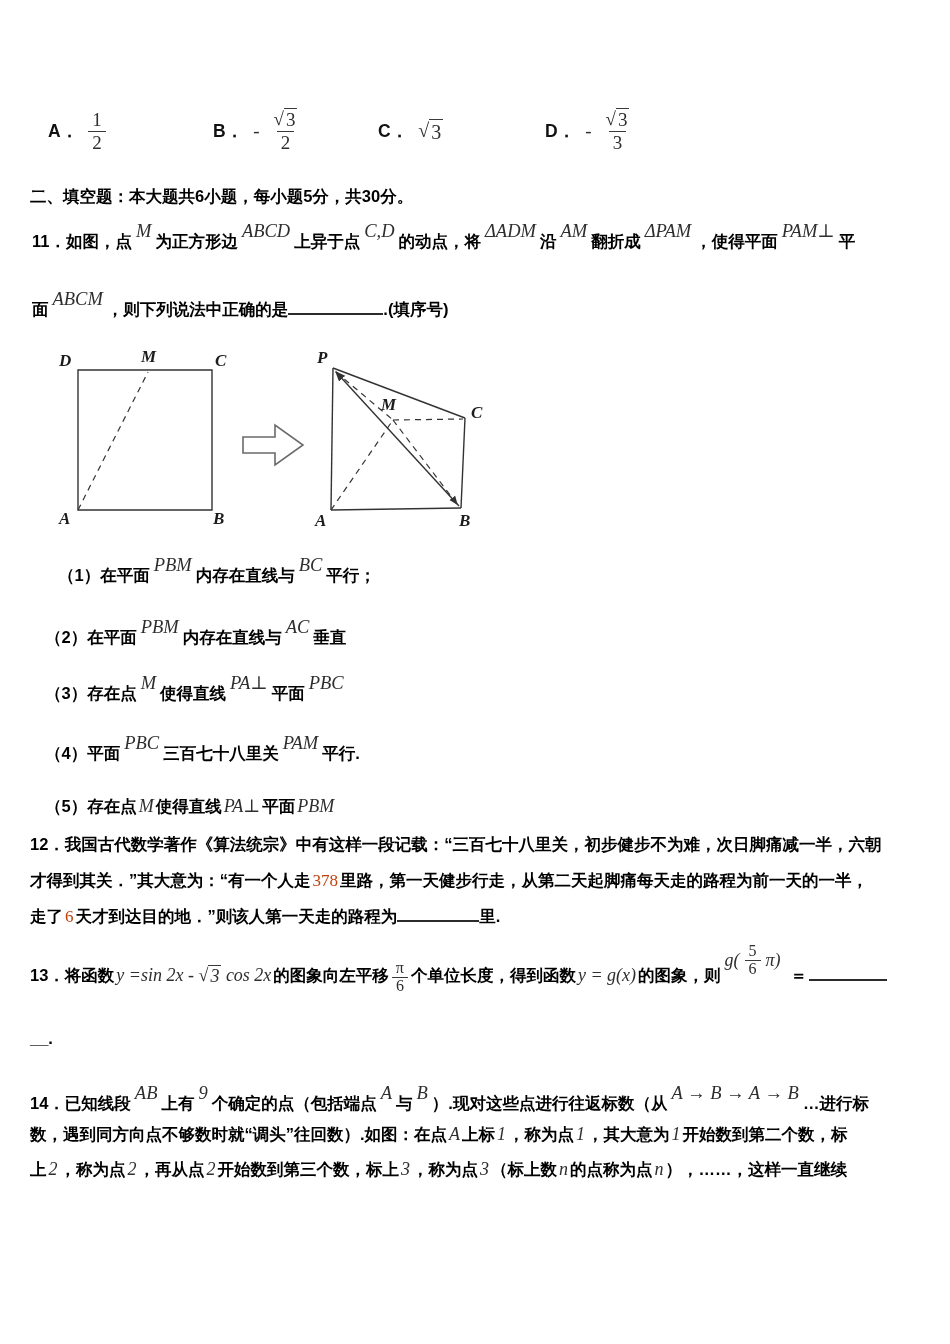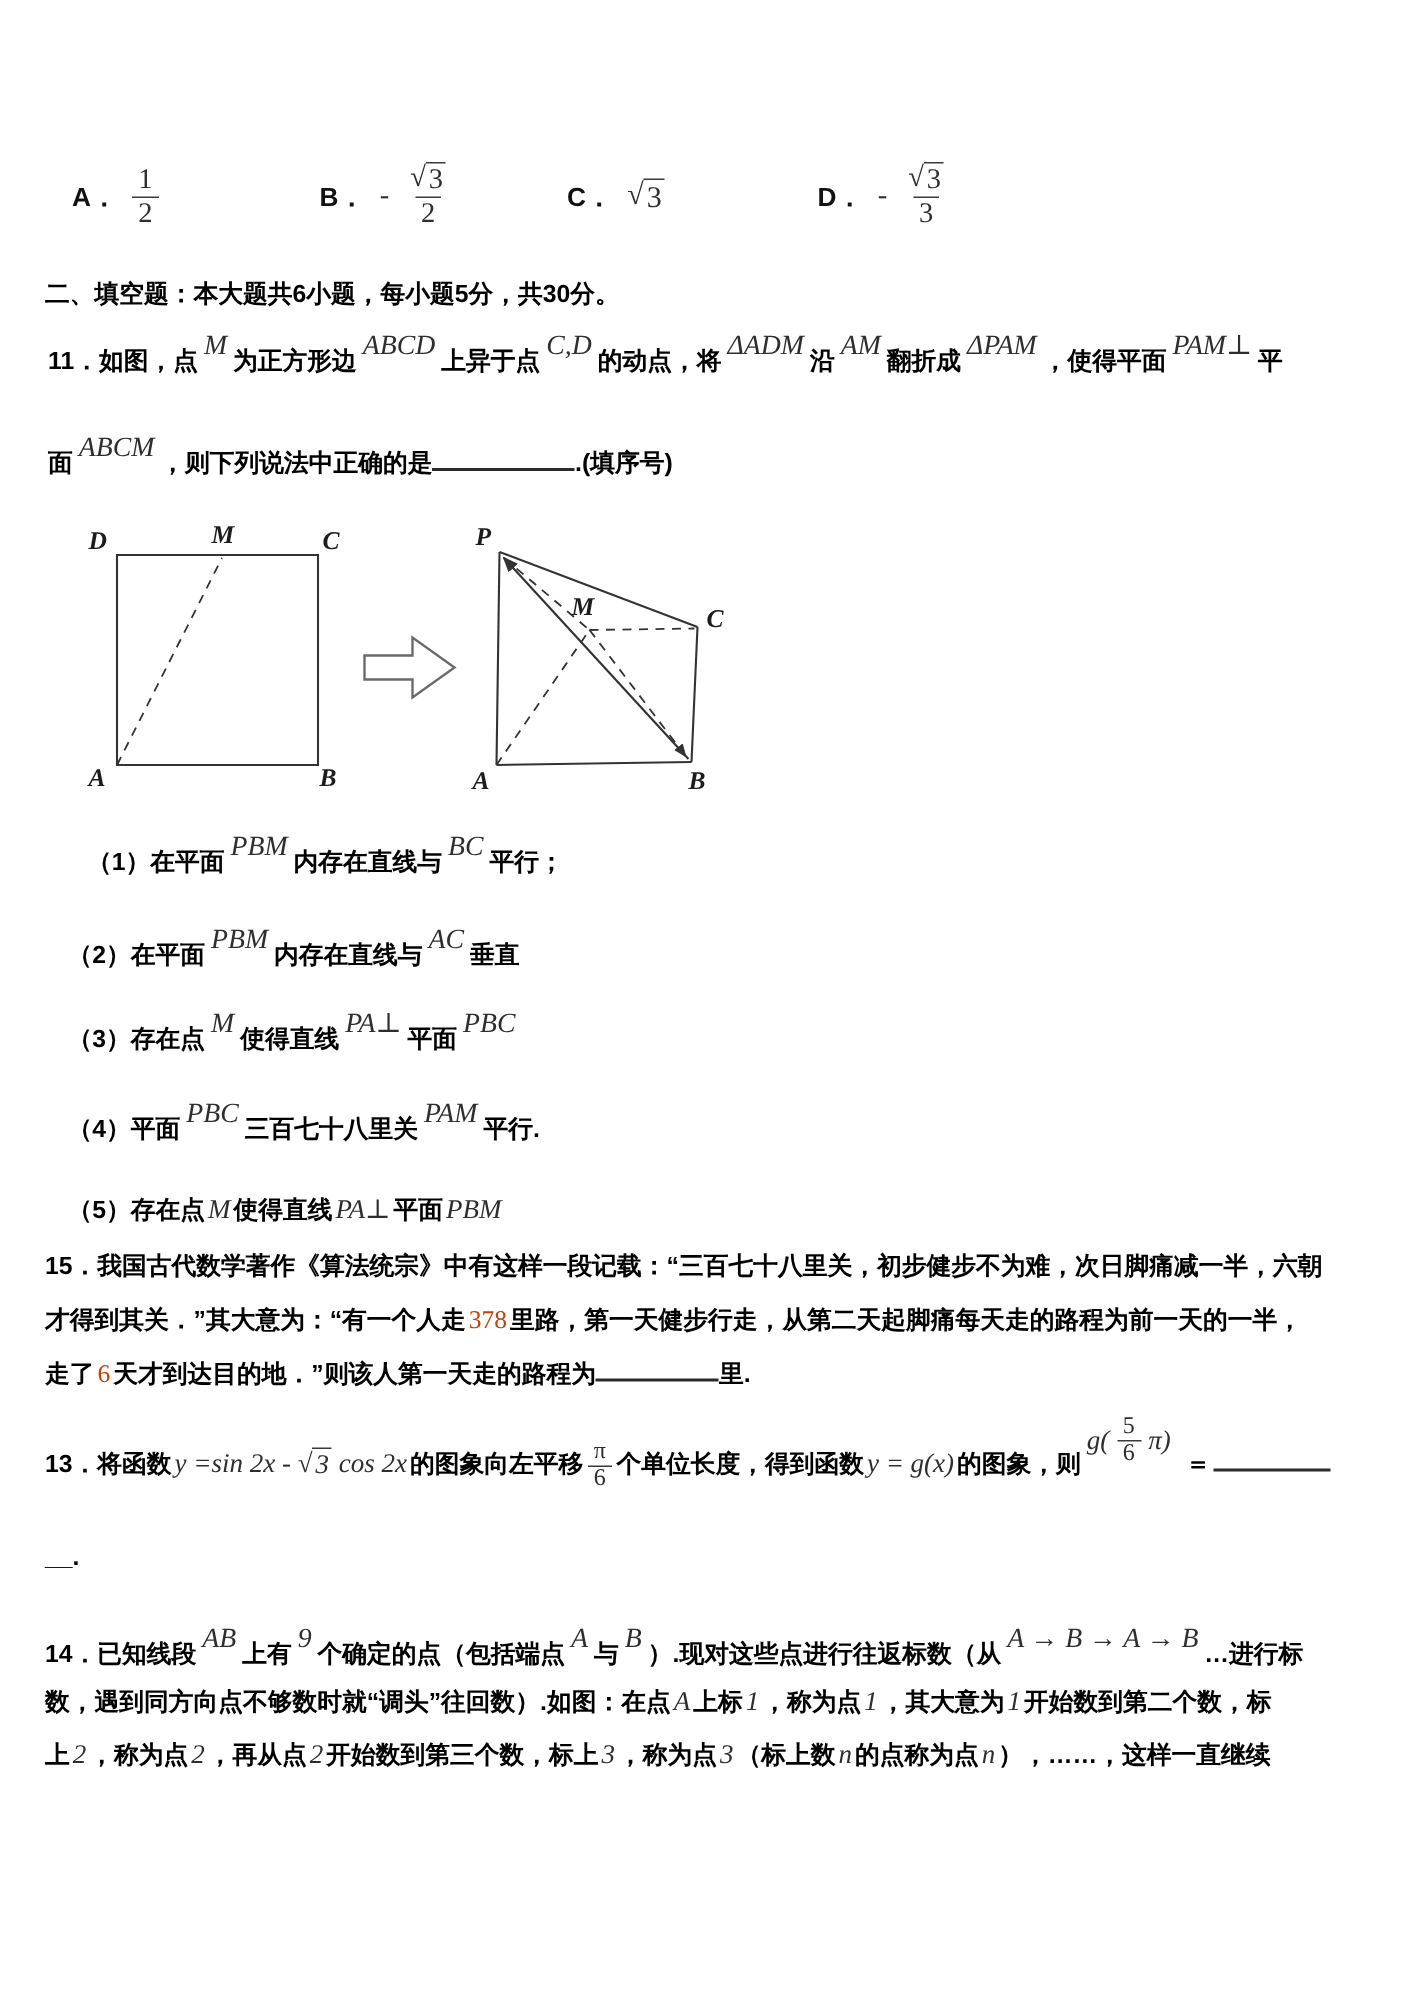--- a/index.html
+++ b/index.html
@@ -147,21 +147,21 @@
     <span class="cn">（3）存在点</span><span class="math-sup">M</span><span class="cn">使得直线</span><span class="math-sup">PA⊥</span><span class="cn">平面</span><span class="math-sup">PBC</span>
   </div>
   <div class="line" style="top:740px; left:45px;">
     <span class="cn">（4）平面</span><span class="math-sup">PBC</span><span class="cn">三百七十八里关</span><span class="math-sup">PAM</span><span class="cn">平行.</span>
   </div>
   <div class="line" style="top:793px; left:45px;">
     <span class="cn">（5）存在点</span><span class="math-in">M</span><span class="cn">使得直线</span><span class="math-in">PA⊥</span><span class="cn">平面</span><span class="math-in">PBM</span>
   </div>
 
   <div class="line" style="top:831px; left:30px;">
-    <span class="cn">15．我国古代数学著作《算法统宗》中有这样一段记载：“三百七十八里关，初步健步不为难，次日脚痛减一半，六朝</span>
+    <span class="cn">12．我国古代数学著作《算法统宗》中有这样一段记载：“三百七十八里关，初步健步不为难，次日脚痛减一半，六朝</span>
   </div>
   <div class="line" style="top:867px; left:30px;">
     <span class="cn">才得到其关．”其大意为：“有一个人走</span><span class="num-in">378</span><span class="cn">里路，第一天健步行走，从第二天起脚痛每天走的路程为前一天的一半，</span>
   </div>
   <div class="line" style="top:903px; left:30px;text-align:right;">
     <span class="cn">走了</span><span class="num-in">6</span><span class="cn">天才到达目的地．”则该人第一天走的路程为</span><span class="blank q12b"></span><span class="cn">里.</span>
   </div>
 
   <div class="line" style="top:958px; left:30px;">
     <span class="cn">13．将函数</span><span class="math-in"><span>y =sin 2x - </span><span class="sqrt">

